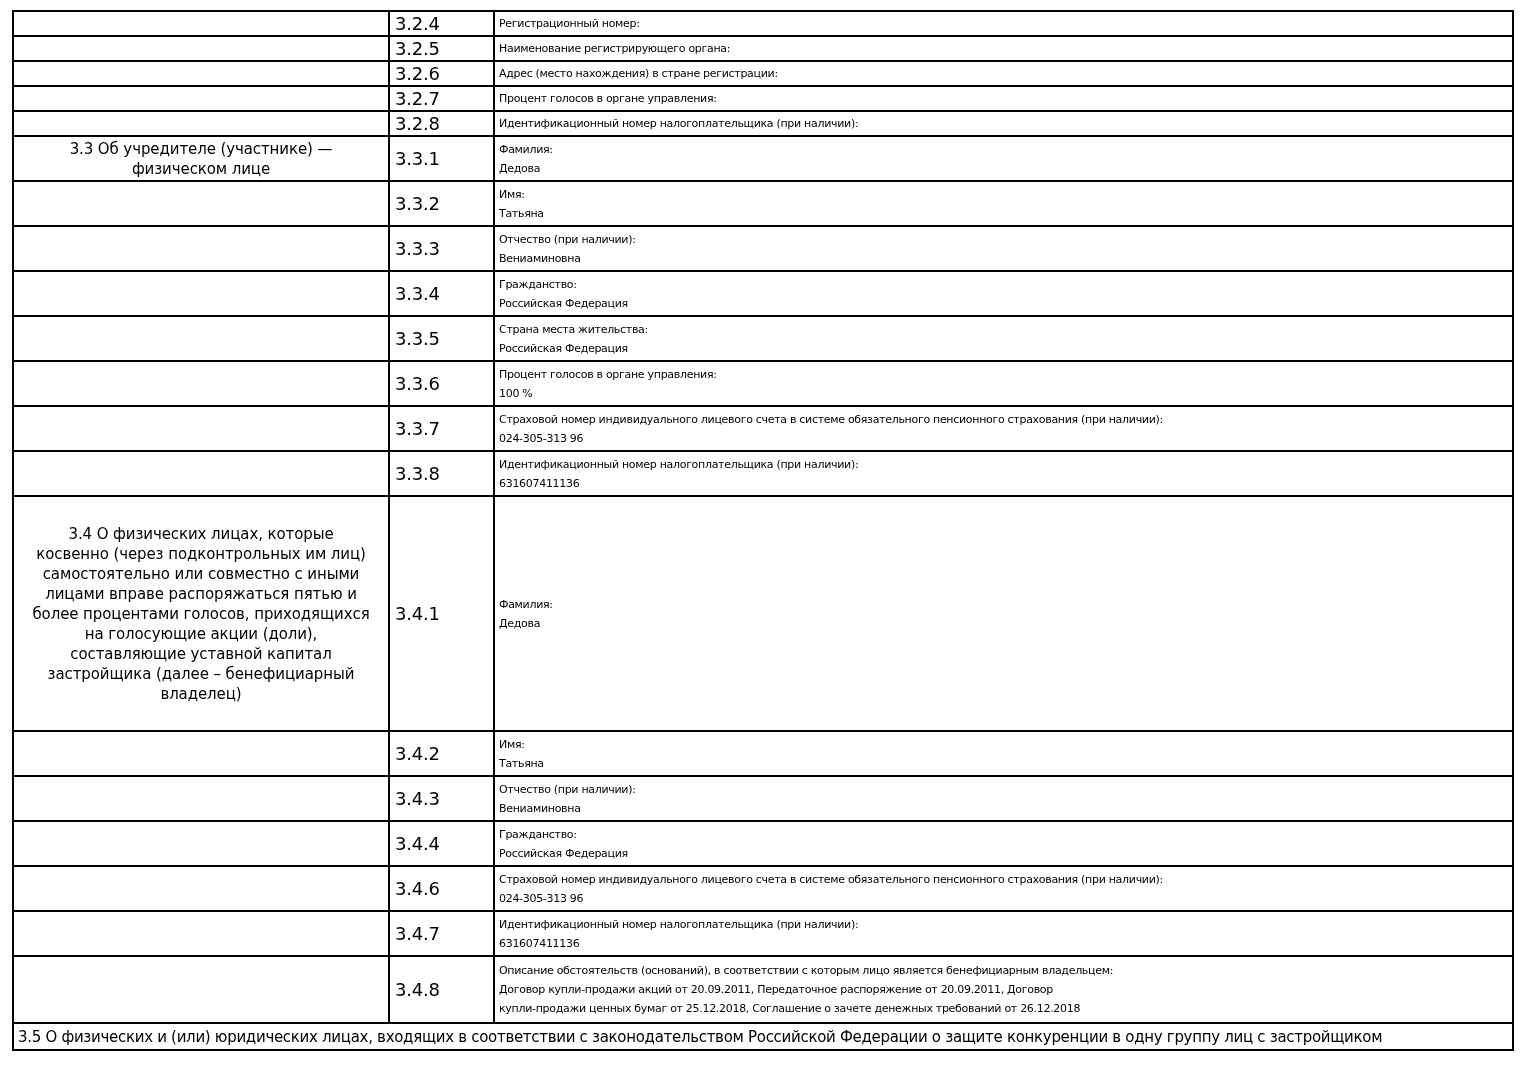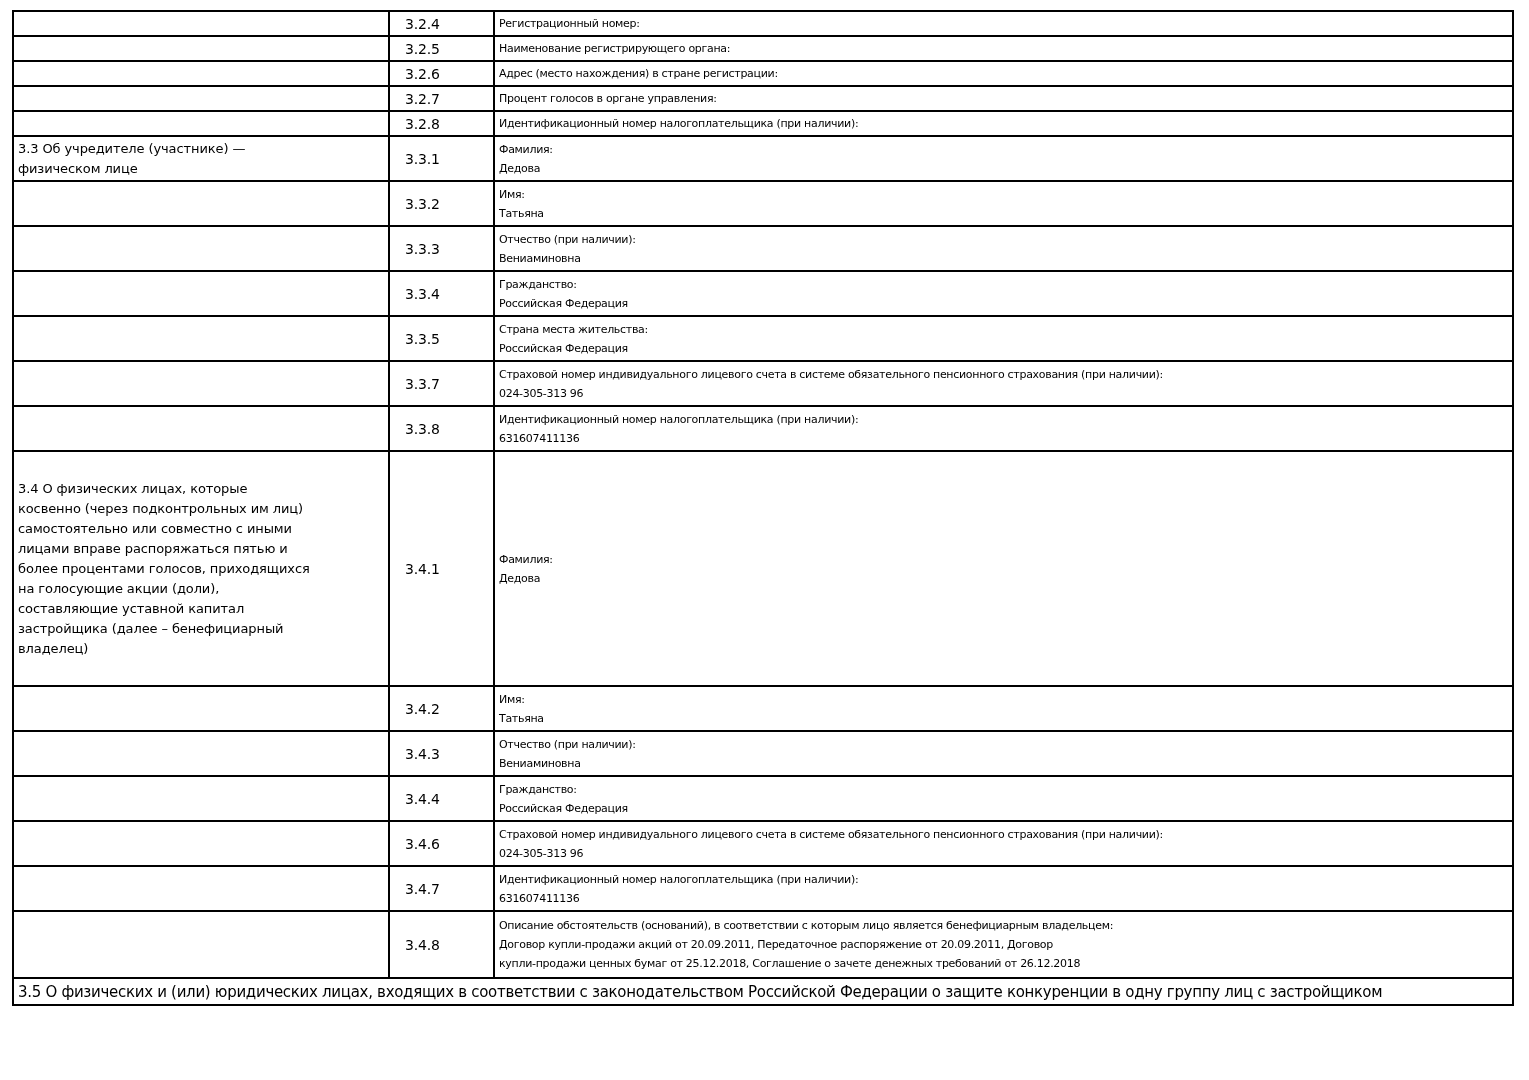--- a/index.html
+++ b/index.html
@@ -17,30 +17,31 @@
     width: 1500px;
     margin: 10px 0 0 12px;
   }
   td {
     border: 2px solid #000000;
     vertical-align: middle;
     padding: 1px 4px;
     overflow: hidden;
   }
   td.c1 {
-    font-size: 13px;
+    font-size: 15px;
     line-height: 20px;
     letter-spacing: -0.1px;
     white-space: pre-line;
     vertical-align: middle;
+    text-align: center;
   }
   td.c2 {
-    font-size: 14px;
+    font-size: 18px;
     letter-spacing: -0.2px;
-    padding-left: 15px;
+    padding-left: 5px;
   }
   td.c3 {
     font-size: 11px;
     line-height: 19px;
     letter-spacing: -0.3px;
     margin-top: 28px;
   }
   .lbl { white-space: nowrap; }
   .val { font-weight: normal; white-space: pre; }
   td.cf {
@@ -141,20 +142,28 @@
     <tr class="h2">
       <td class="c1"></td>
       <td class="c2">3.3.5</td>
       <td class="c3">
           <div class="lbl">Страна места жительства:</div>
           <div class="val">Российская Федерация</div>
         </td>
     </tr>
     <tr class="h2">
       <td class="c1"></td>
+      <td class="c2">3.3.6</td>
+      <td class="c3">
+          <div class="lbl">Процент голосов в органе управления:</div>
+          <div class="val">100 %</div>
+        </td>
+    </tr>
+    <tr class="h2">
+      <td class="c1"></td>
       <td class="c2">3.3.7</td>
       <td class="c3">
           <div class="lbl">Страховой номер индивидуального лицевого счета в системе обязательного пенсионного страхования (при наличии):</div>
           <div class="val">024-305-313 96</div>
         </td>
     </tr>
     <tr class="h2">
       <td class="c1"></td>
       <td class="c2">3.3.8</td>
       <td class="c3">

